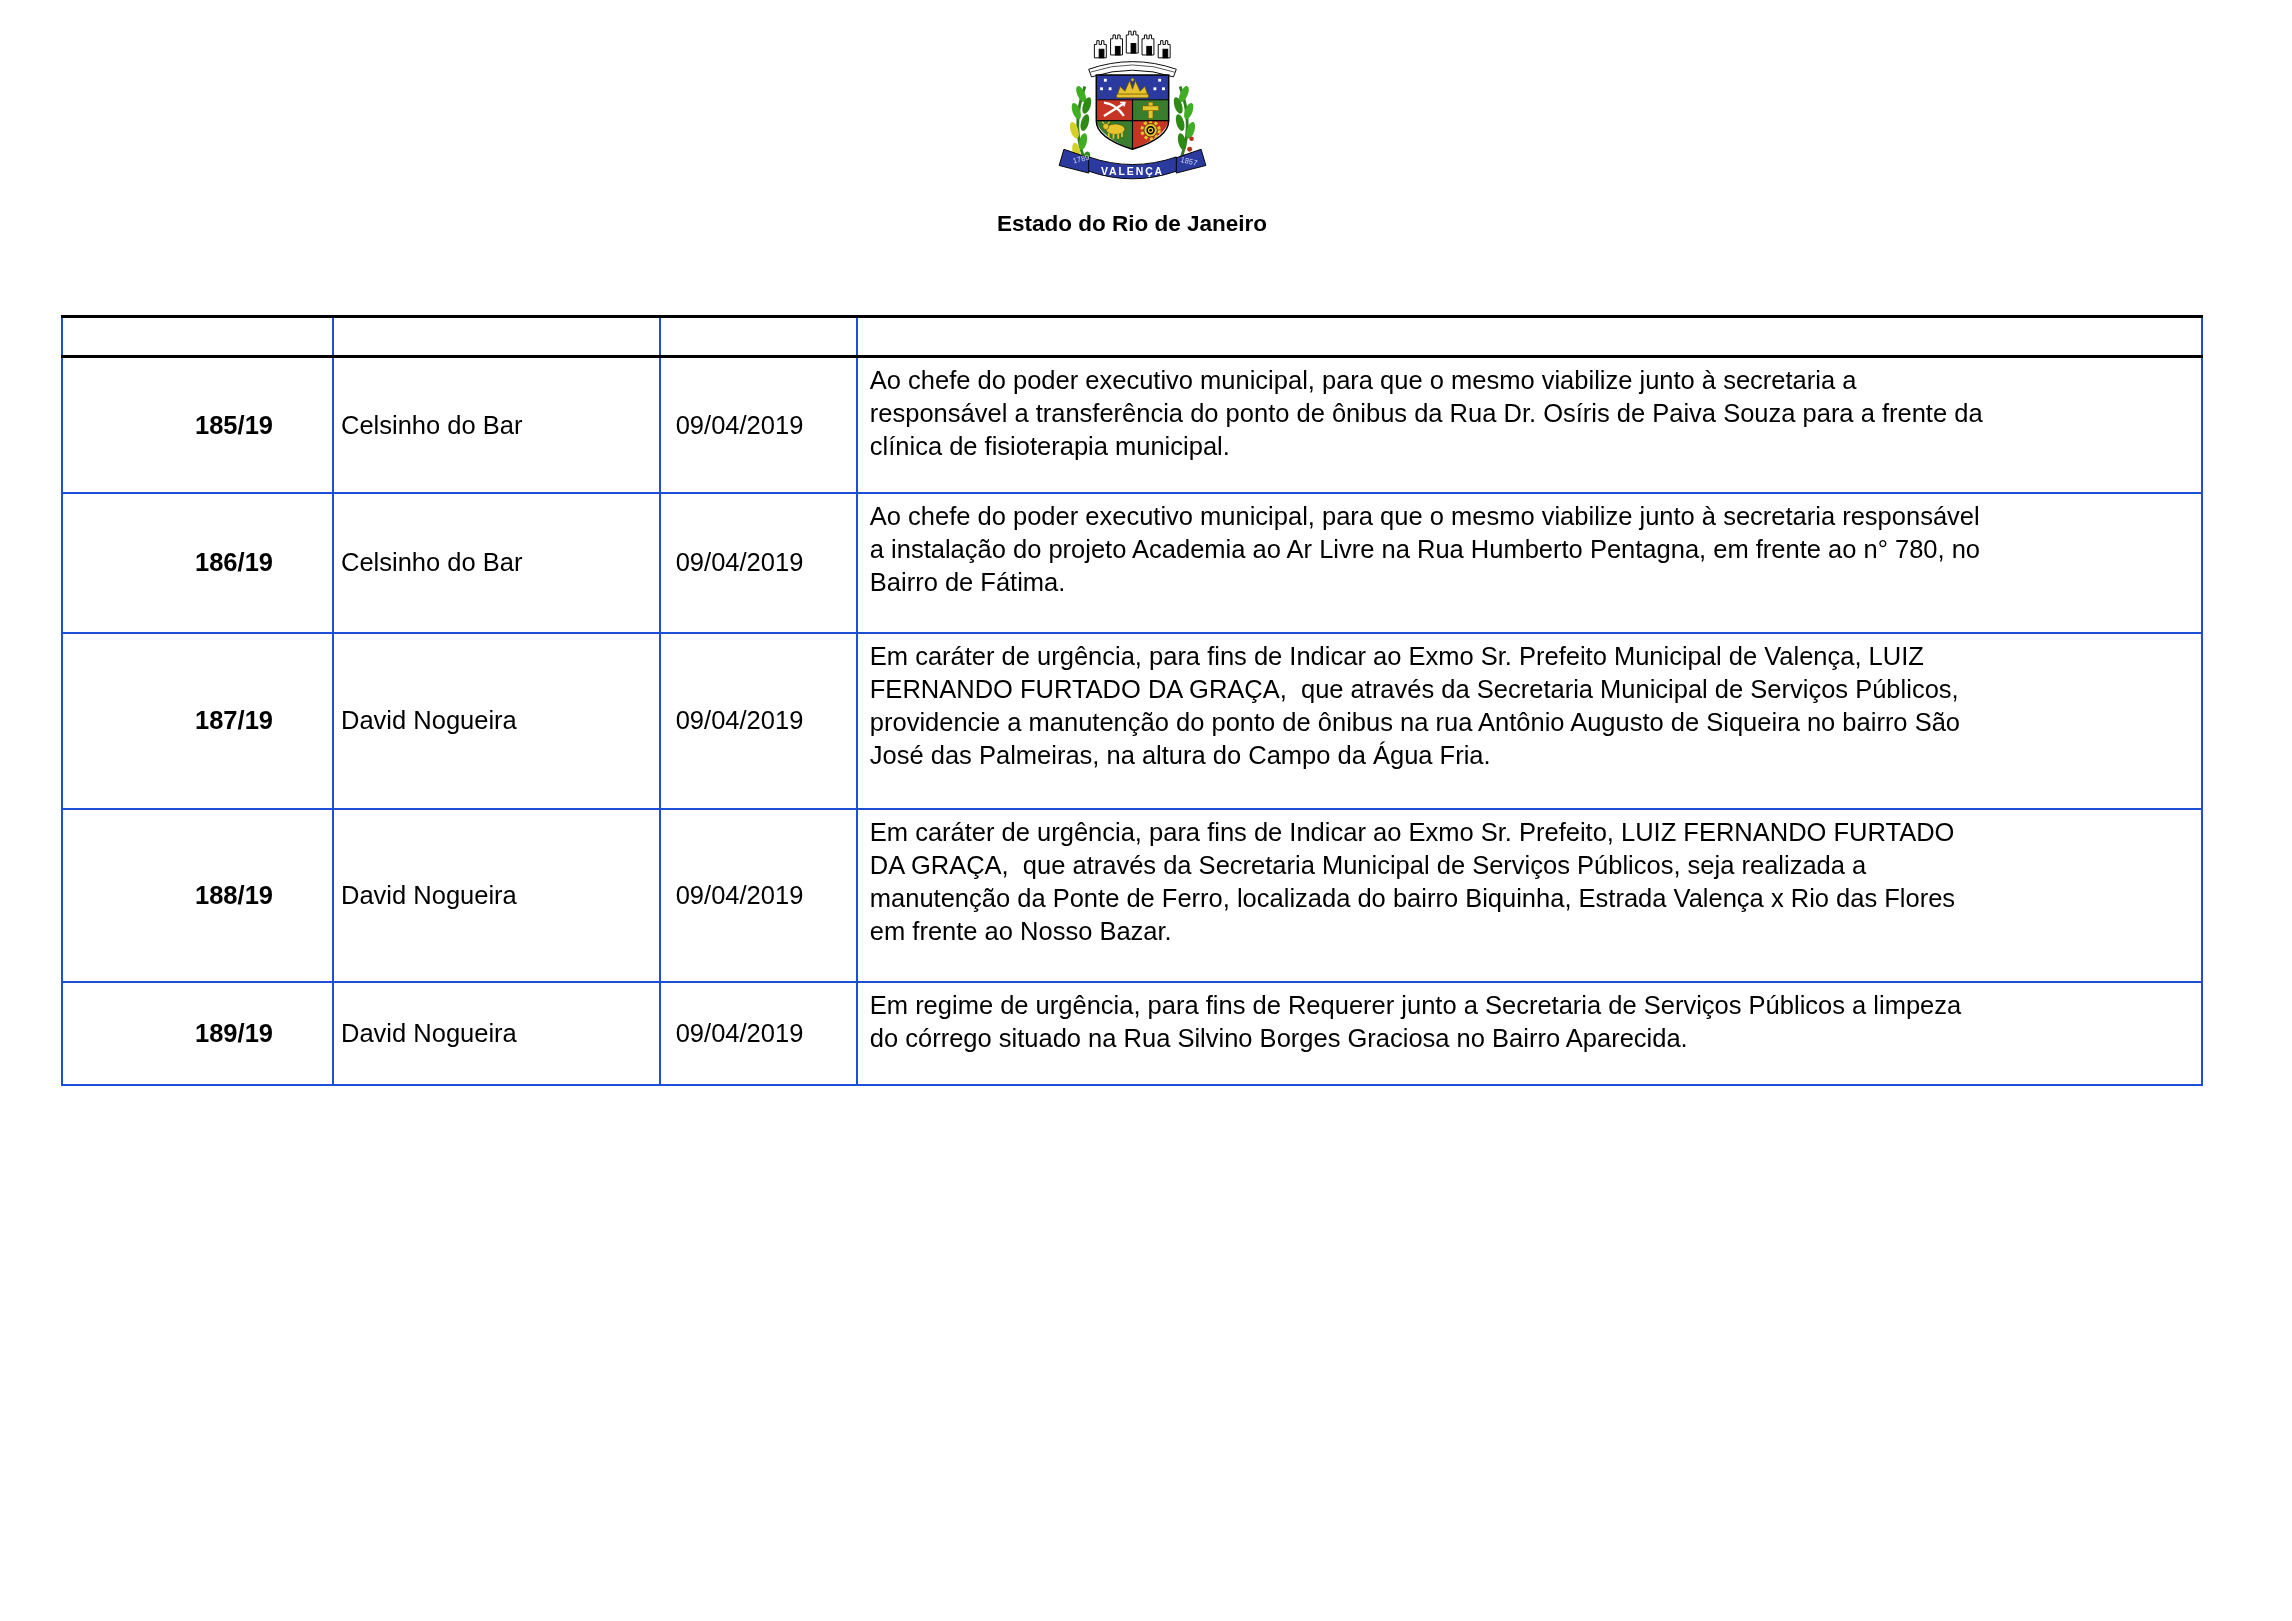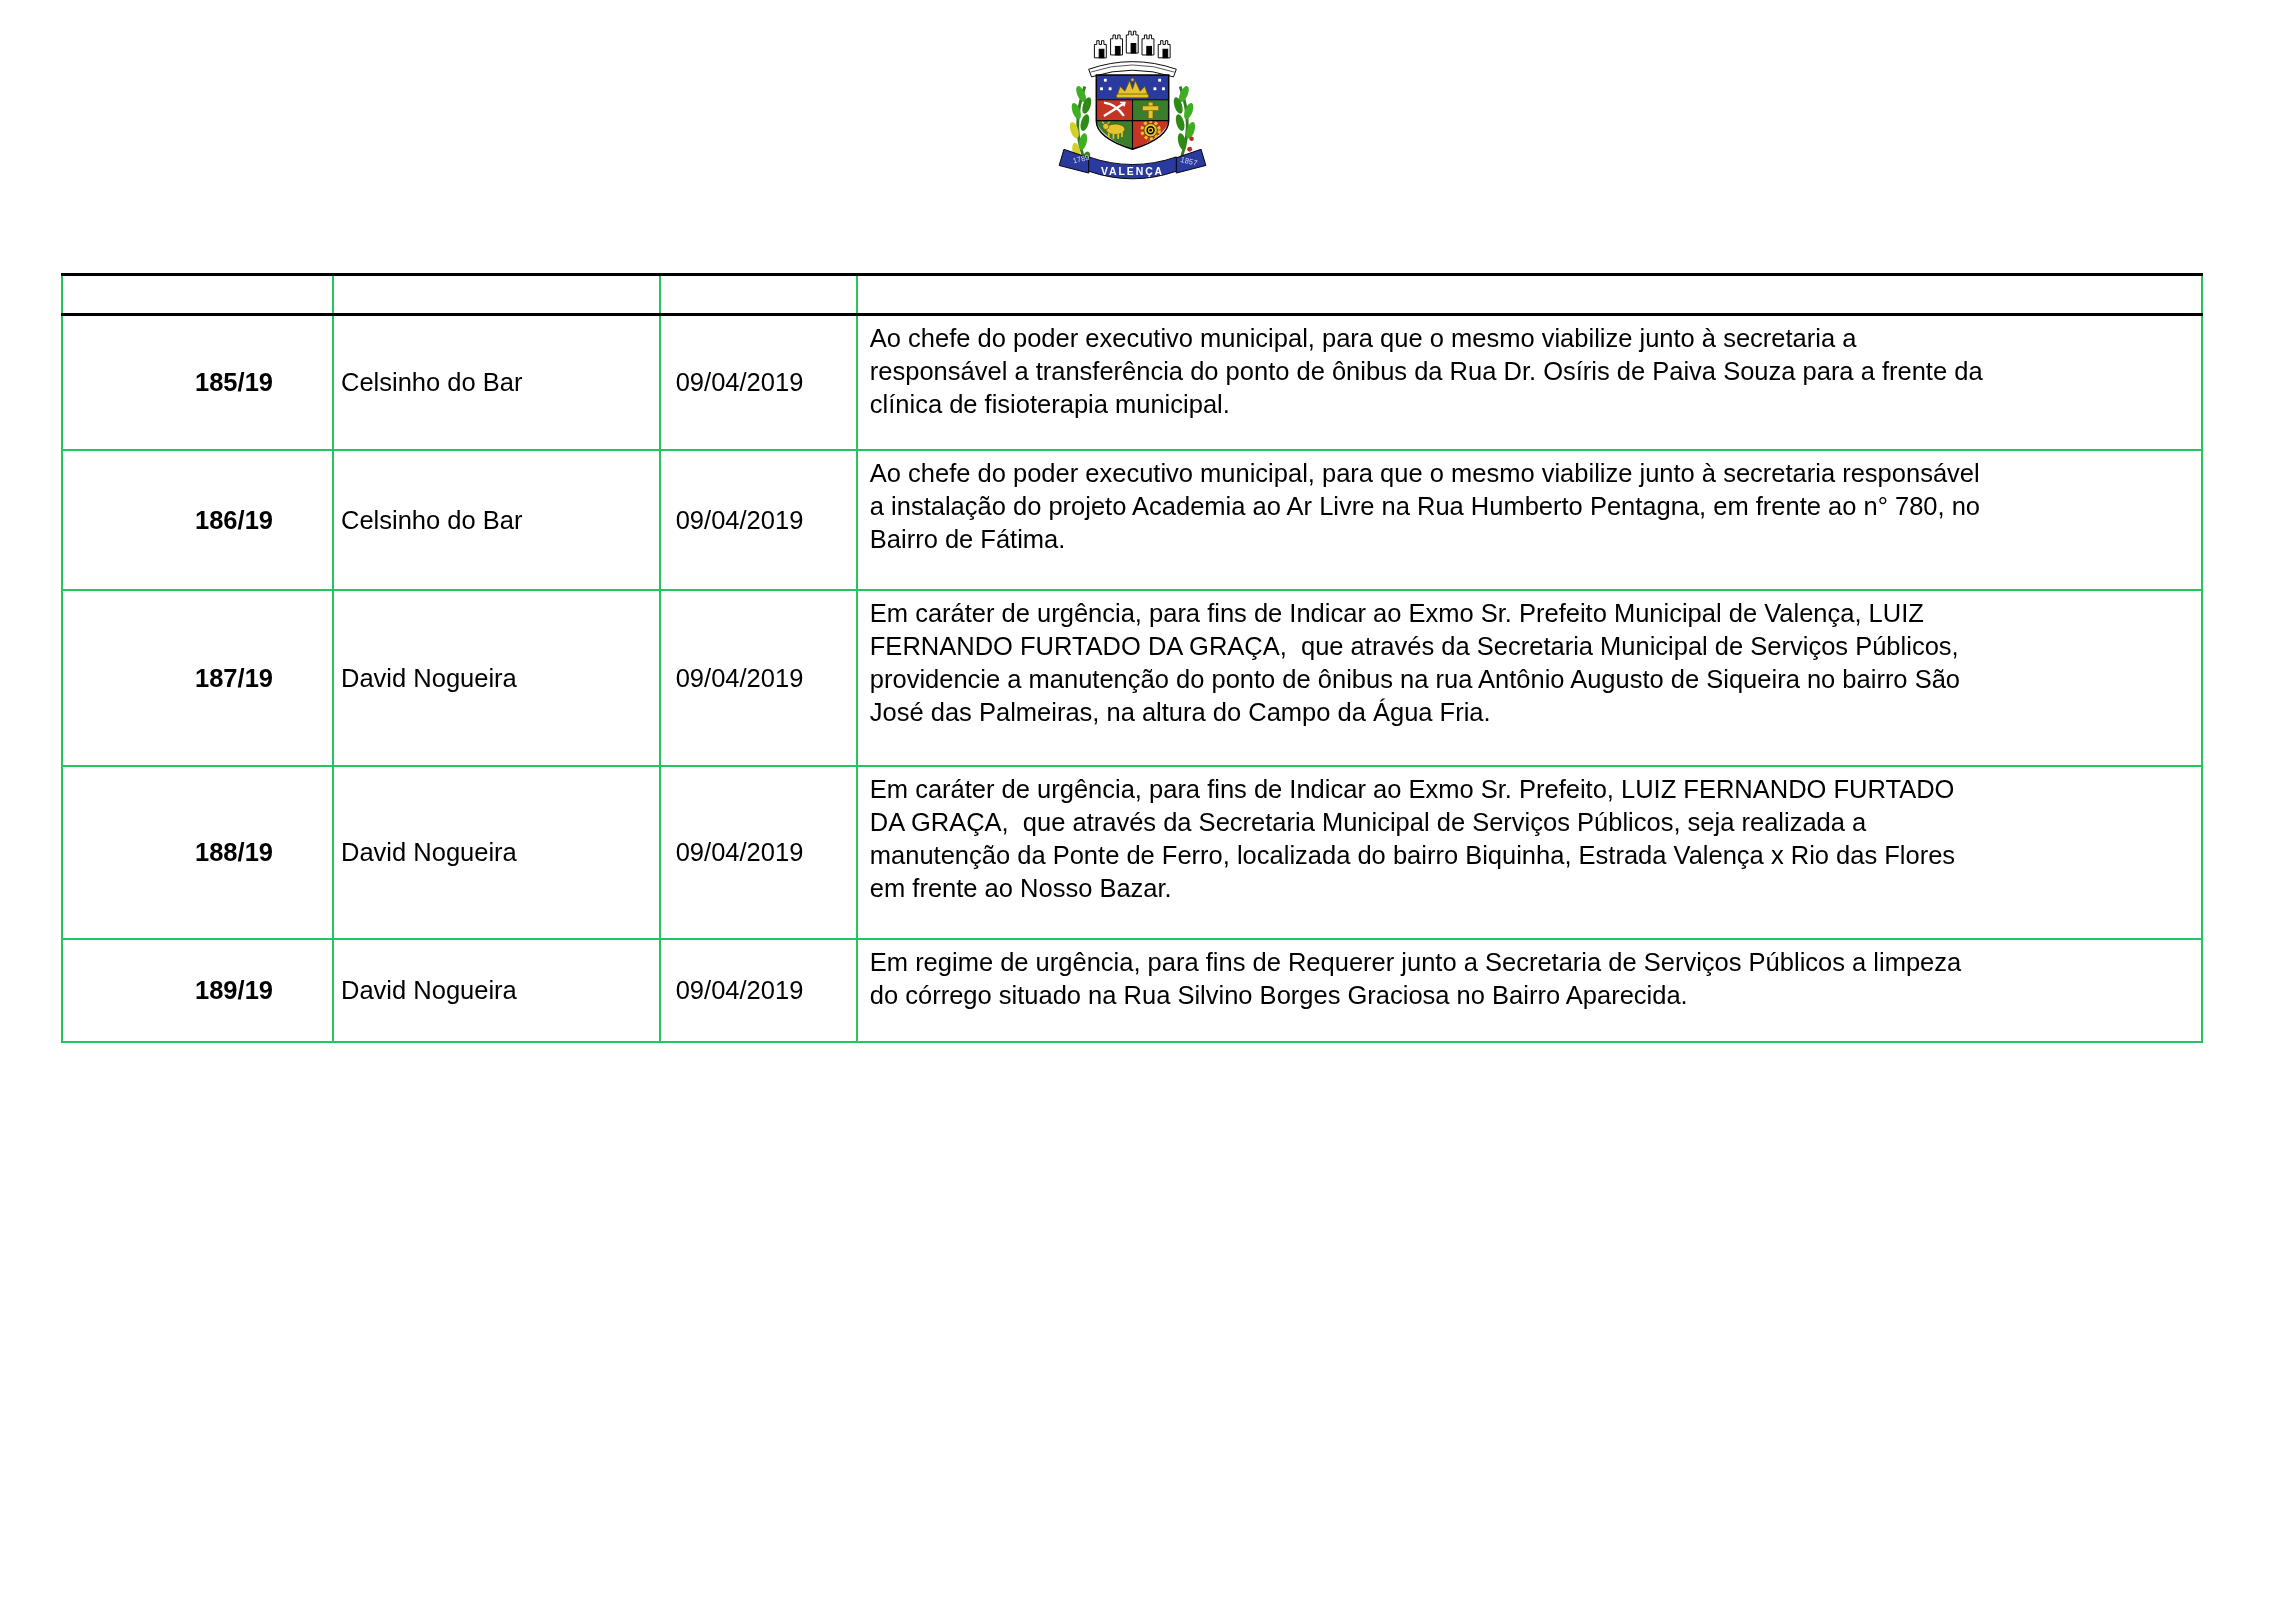--- a/index.html
+++ b/index.html
@@ -14,21 +14,21 @@
   .org-name   { margin-top:25.5px; font-size:29px; font-weight:bold; letter-spacing:0.5px; }
   .state-line { margin-top:16.7px; font-size:22.5px; font-weight:bold; }
   .doc-title  { margin-top:40px; font-size:41px; font-weight:bold; letter-spacing:0.5px; }
 
   table.items {
     margin-top:78px; width:100%;
     border-collapse:collapse; table-layout:fixed;
     text-align:left; font-size:25.5px;
   }
   table.items { border:2px solid #000; border-top:3.9px solid #000; border-bottom:2.9px solid #000; }
-  table.items td { border:2px solid #22c55e; overflow:hidden; }
+  table.items td { border:2px solid #1d4ed8; overflow:hidden; }
   tr.head-row td { border-bottom:3.9px solid #000; }
   tr.head-row { height:40px; }
   col.c-num  { width:271px; }
   col.c-aut  { width:327px; }
   col.c-dat  { width:197px; }
   td.num  { font-weight:bold; text-align:center; padding-left:74px; vertical-align:middle; }
   td.aut  { padding-left:7px; vertical-align:middle; }
   td.dat  { padding-left:14.7px; vertical-align:middle; }
   td.desc { vertical-align:top; padding:5.9px 7.8px 3.9px 11.8px; line-height:33px; white-space:pre-wrap; }
 </style>
@@ -133,20 +133,21 @@
     <g>
       <polygon points="67,152 38,142 33,159 64,167" fill="#2b3a9e" stroke="#000" stroke-width="1"></polygon>
       <polygon points="153,152 182,142 187,159 156,167" fill="#2b3a9e" stroke="#000" stroke-width="1"></polygon>
       <path d="M64,150 Q110,166 156,150 L156,165 Q110,181 64,165 Z" fill="#2b3a9e" stroke="#000" stroke-width="1"></path>
       <text x="48" y="157" font-size="8" fill="#cfd4ef" font-family="Liberation Sans, sans-serif" transform="rotate(-14 48 157)">1789</text>
       <text x="110" y="169" font-size="11" font-weight="bold" fill="#ffffff" text-anchor="middle" letter-spacing="2" font-family="Liberation Sans, sans-serif">VALENÇA</text>
       <text x="160" y="155" font-size="8" fill="#cfd4ef" font-family="Liberation Sans, sans-serif" transform="rotate(14 160 155)">1857</text>
     </g>
   </svg>
 
+  <div class="state-line">Estado do Rio de Janeiro</div>
 
   <table class="items">
     <colgroup>
       <col class="c-num">
         <col class="c-aut">
         <col class="c-dat">
         <col>
     </colgroup>
     <tbody>
       <tr class="head-row">

